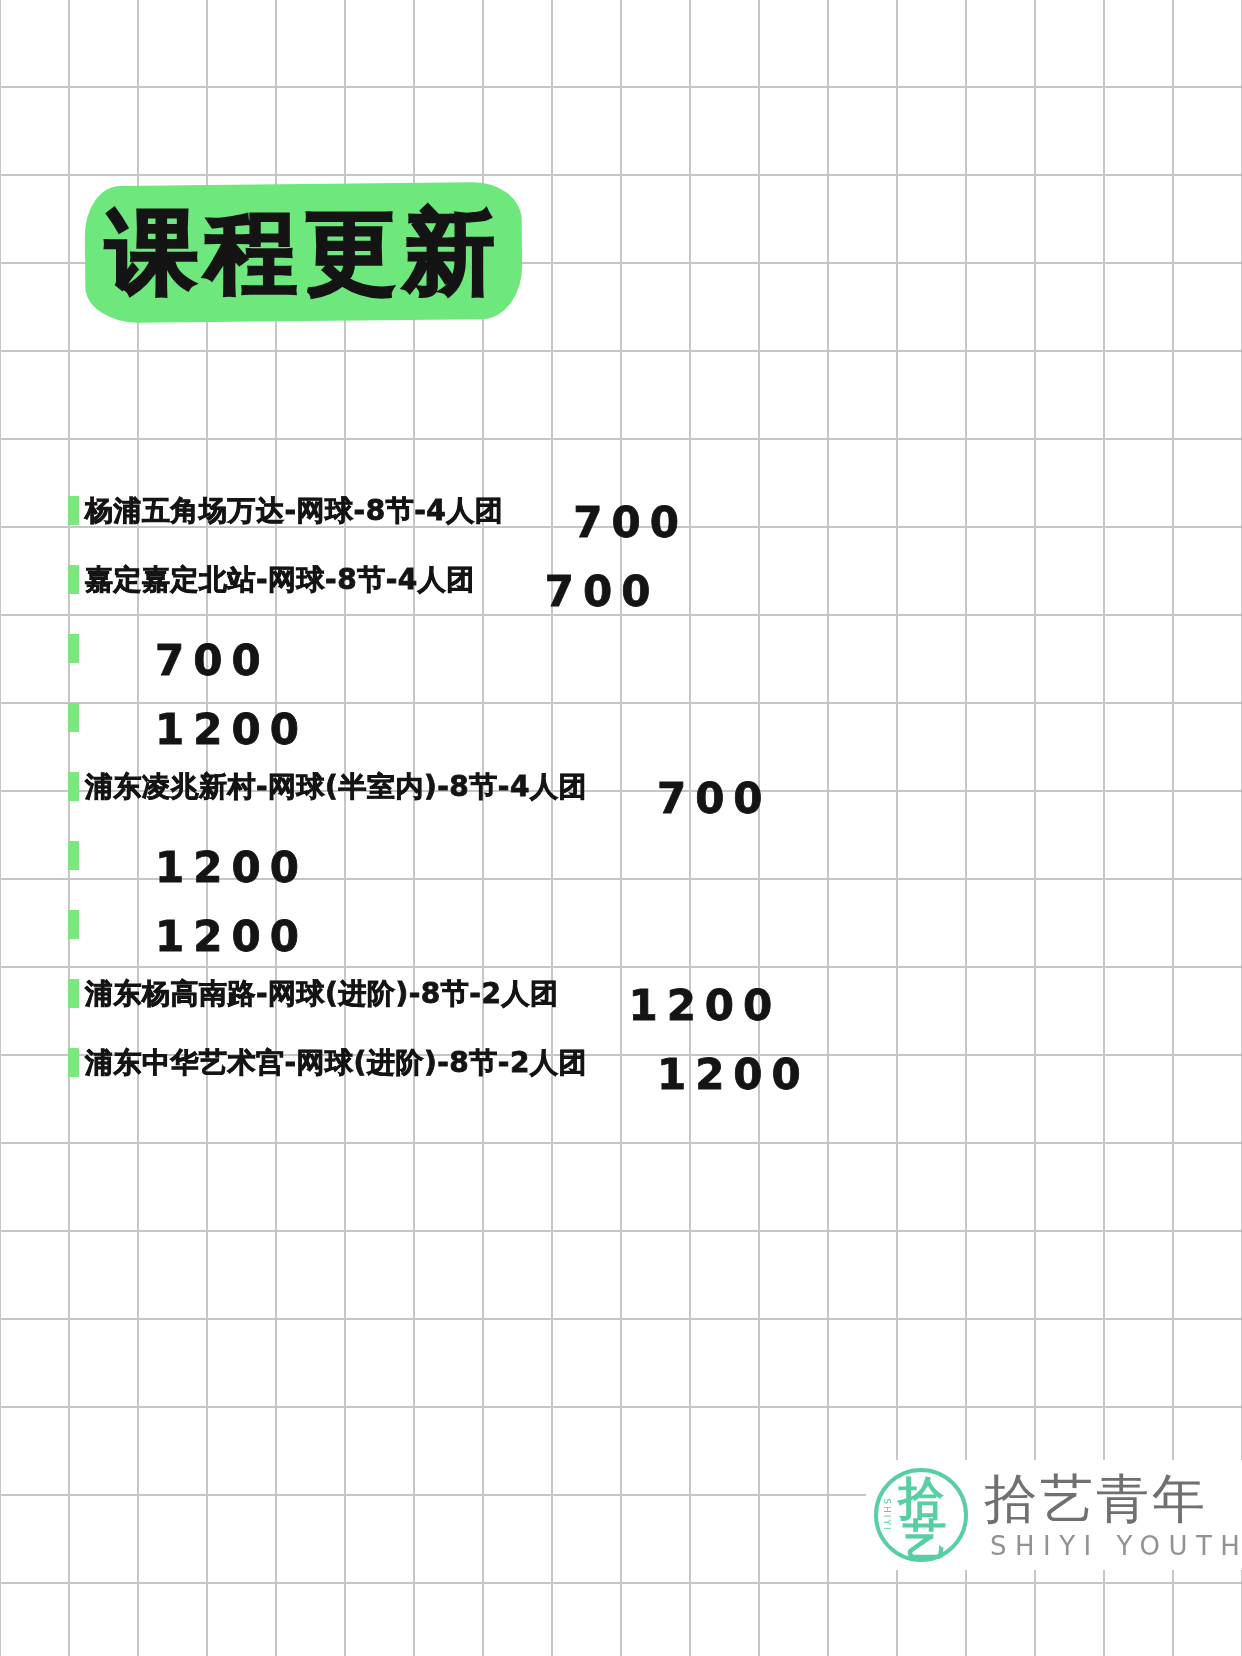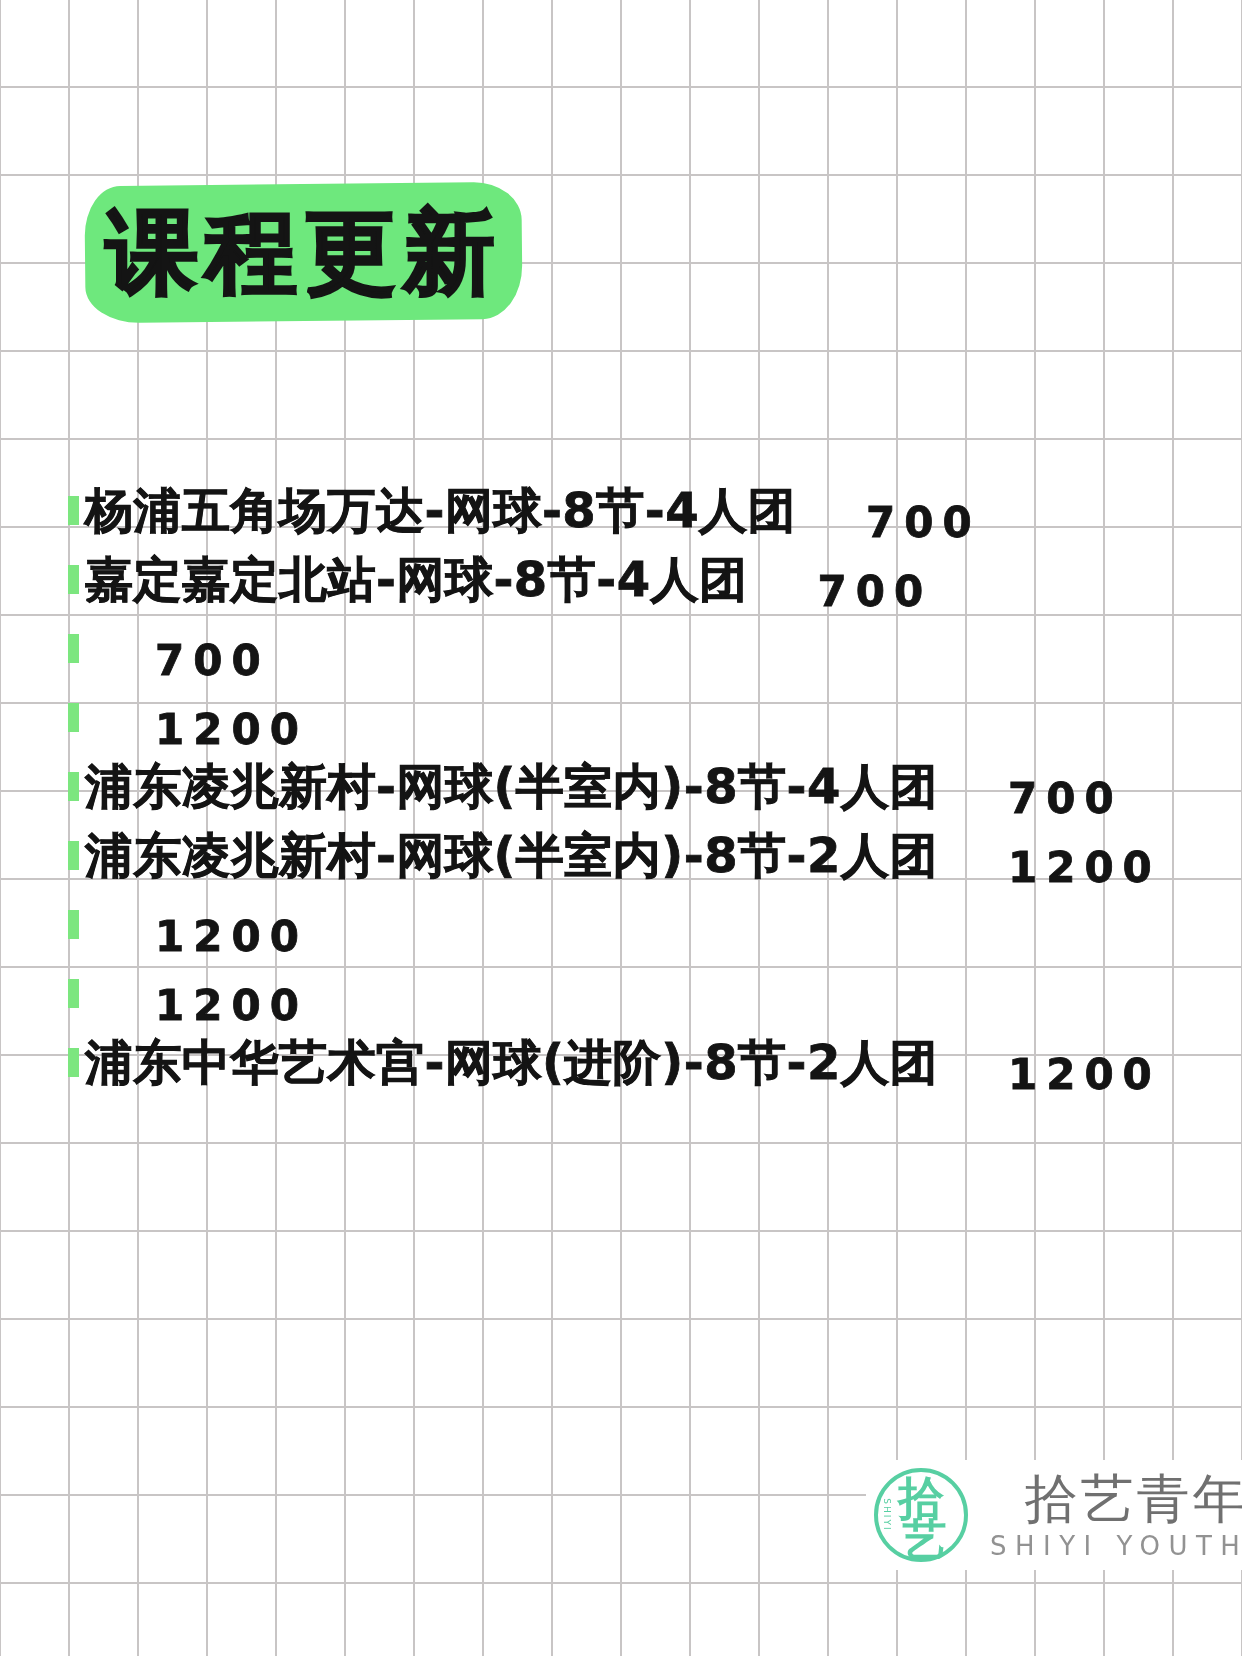--- a/index.html
+++ b/index.html
@@ -21,21 +21,20 @@
   .page{
     position:relative;
     width:1242px;height:1656px;
     overflow:hidden;
     background-color:#ffffff;
     background-image:
       linear-gradient(to right, var(--grid_line) 0 2px, transparent 2px),
       linear-gradient(to bottom, var(--grid_line) 0 2px, transparent 2px);
     background-size:69px 88px;
     background-position:-1px -2px;
-    text-align:right;
   }
   .title-blob{
     position:absolute;left:85px;top:184px;
     width:437px;height:137px;
     background:var(--accent_green);
     border-radius:36px 48px 40px 54px / 50px 38px 54px 36px;
     transform:rotate(-0.6deg);
     display:flex;align-items:center;justify-content:center;
   }
   .title-blob h1{
@@ -63,21 +62,21 @@
     display:flex;align-items:center;
     white-space:nowrap;
   }
   .bullet{
     flex:none;
     width:11px;height:29px;
     margin-right:6px;
     background:var(--bullet_green);
   }
   .course-name{
-    font-size:48px;font-weight:bold;
+    font-size:28px;font-weight:bold;
     letter-spacing:0.5px;
     -webkit-text-stroke:0.8px var(--ink);
   }
   .course-price{
     font-size:42px;font-weight:bold;
     margin-left:70px;
     letter-spacing:9px;
     margin-top:23px;
     -webkit-text-stroke:0.8px var(--ink);
   }
@@ -158,29 +157,29 @@
       <span class="bullet"></span>
       <span class="course-price">1200</span>
     </div>
     <div class="course-row">
       <span class="bullet"></span>
       <span class="course-name">浦东凌兆新村-网球(半室内)-8节-4人团</span>
       <span class="course-price">700</span>
     </div>
     <div class="course-row">
       <span class="bullet"></span>
-      <span class="course-name">浦东凌兆新村-网球(半室内)-8节-2人团</span>
       <span class="course-price">1200</span>
     </div>
     <div class="course-row">
       <span class="bullet"></span>
       <span class="course-price">1200</span>
     </div>
     <div class="course-row">
       <span class="bullet"></span>
+      <span class="course-name">浦东杨高南路-网球(进阶)-8节-2人团</span>
       <span class="course-price">1200</span>
     </div>
     <div class="course-row">
       <span class="bullet"></span>
       <span class="course-name">浦东中华艺术宫-网球(进阶)-8节-2人团</span>
       <span class="course-price">1200</span>
     </div>
   </div>
 
   <div class="logo">

